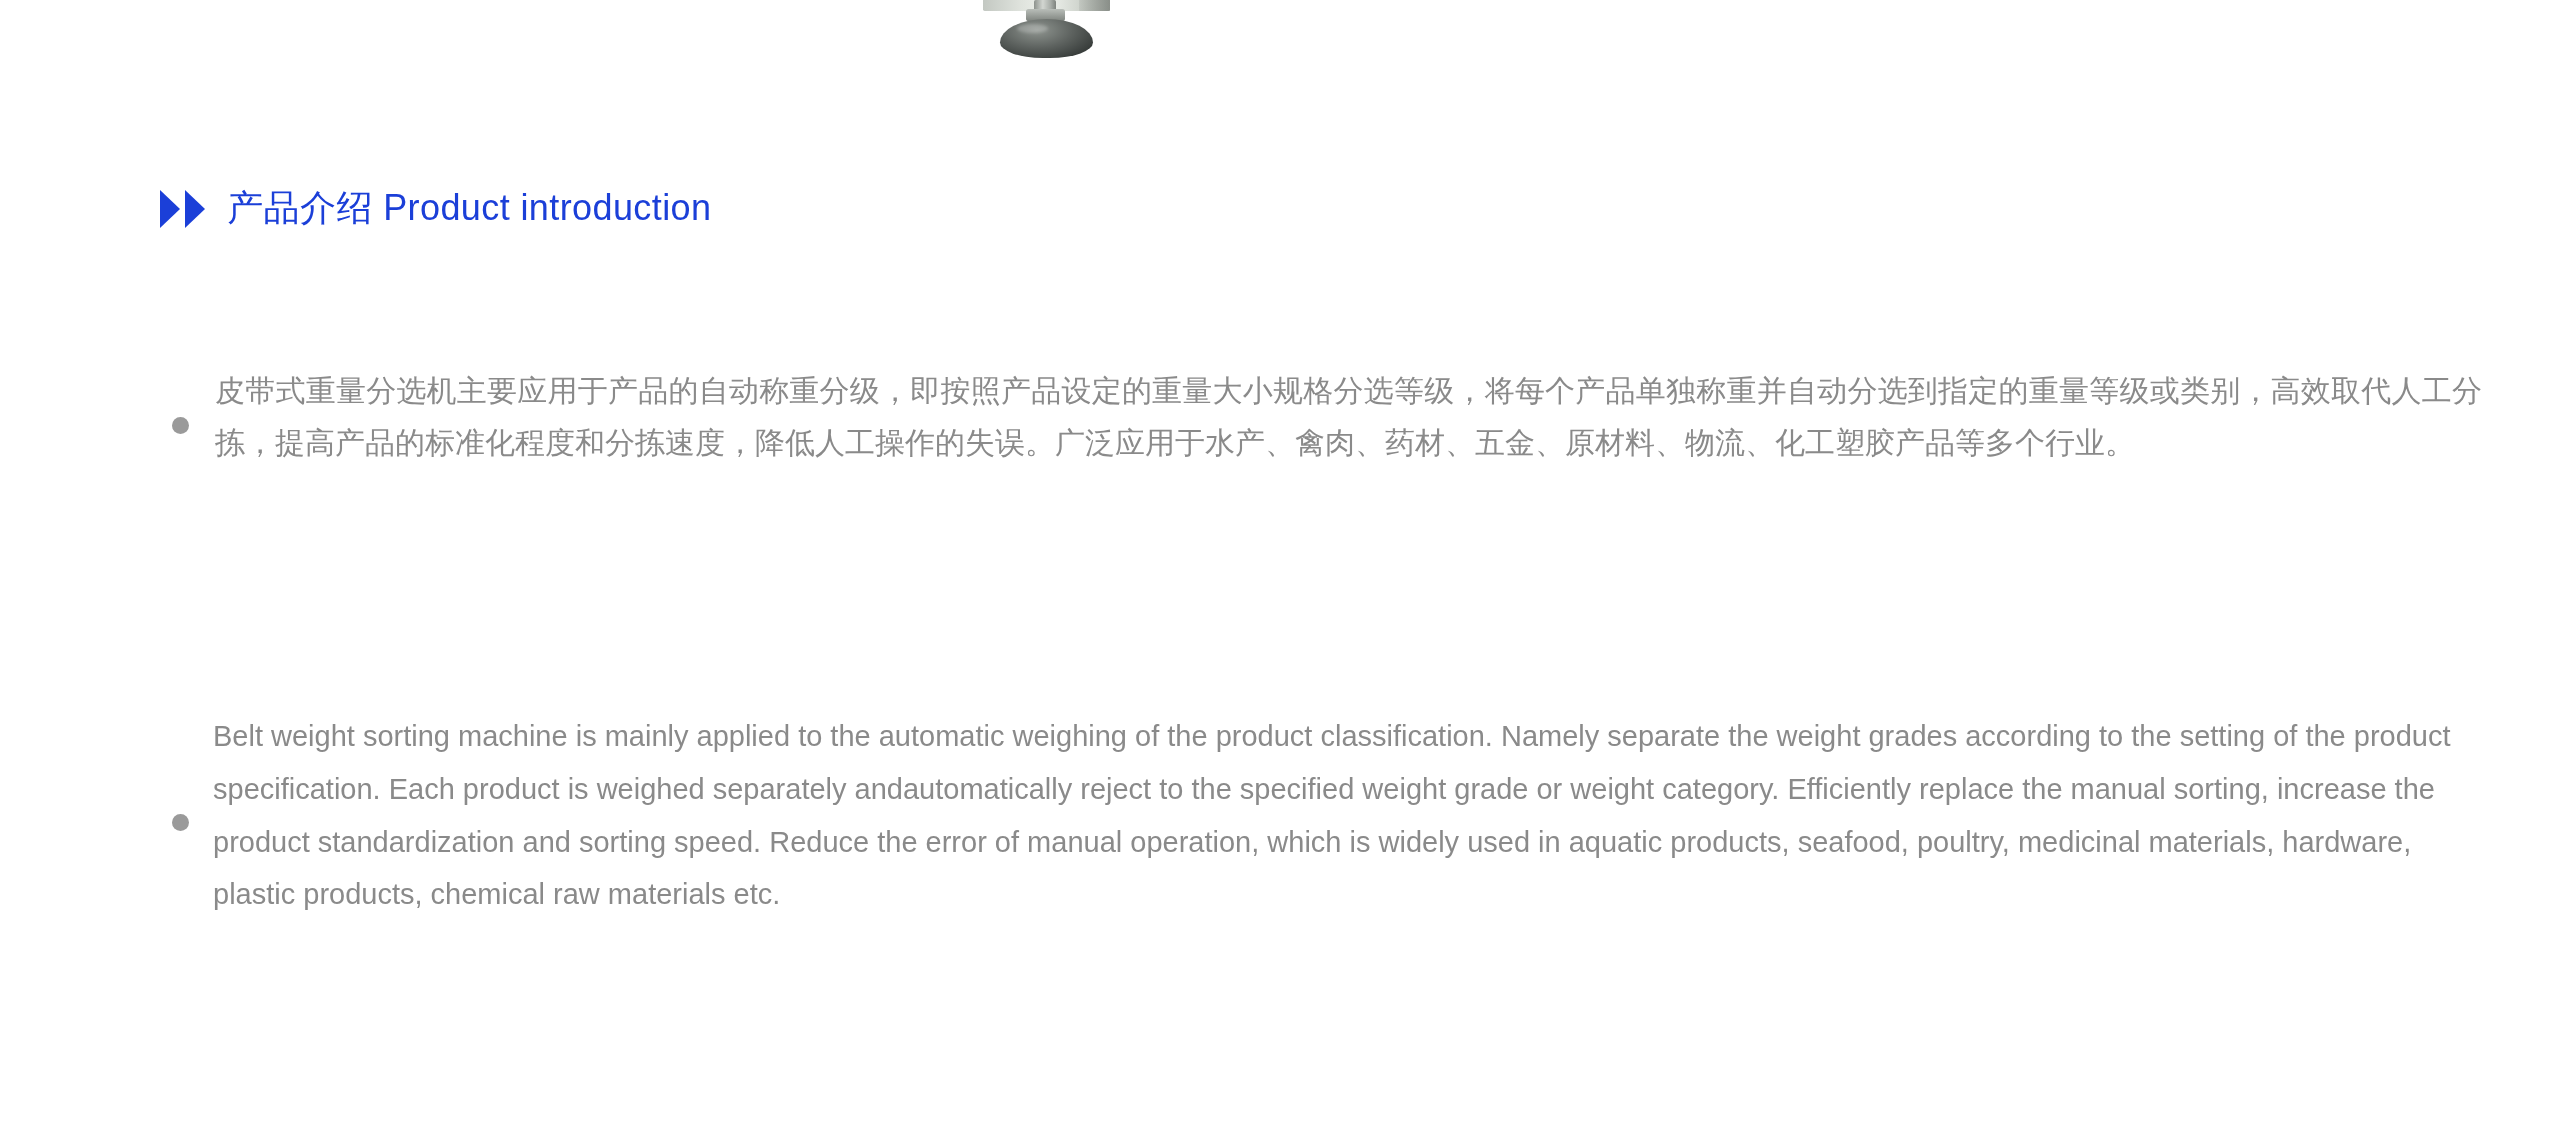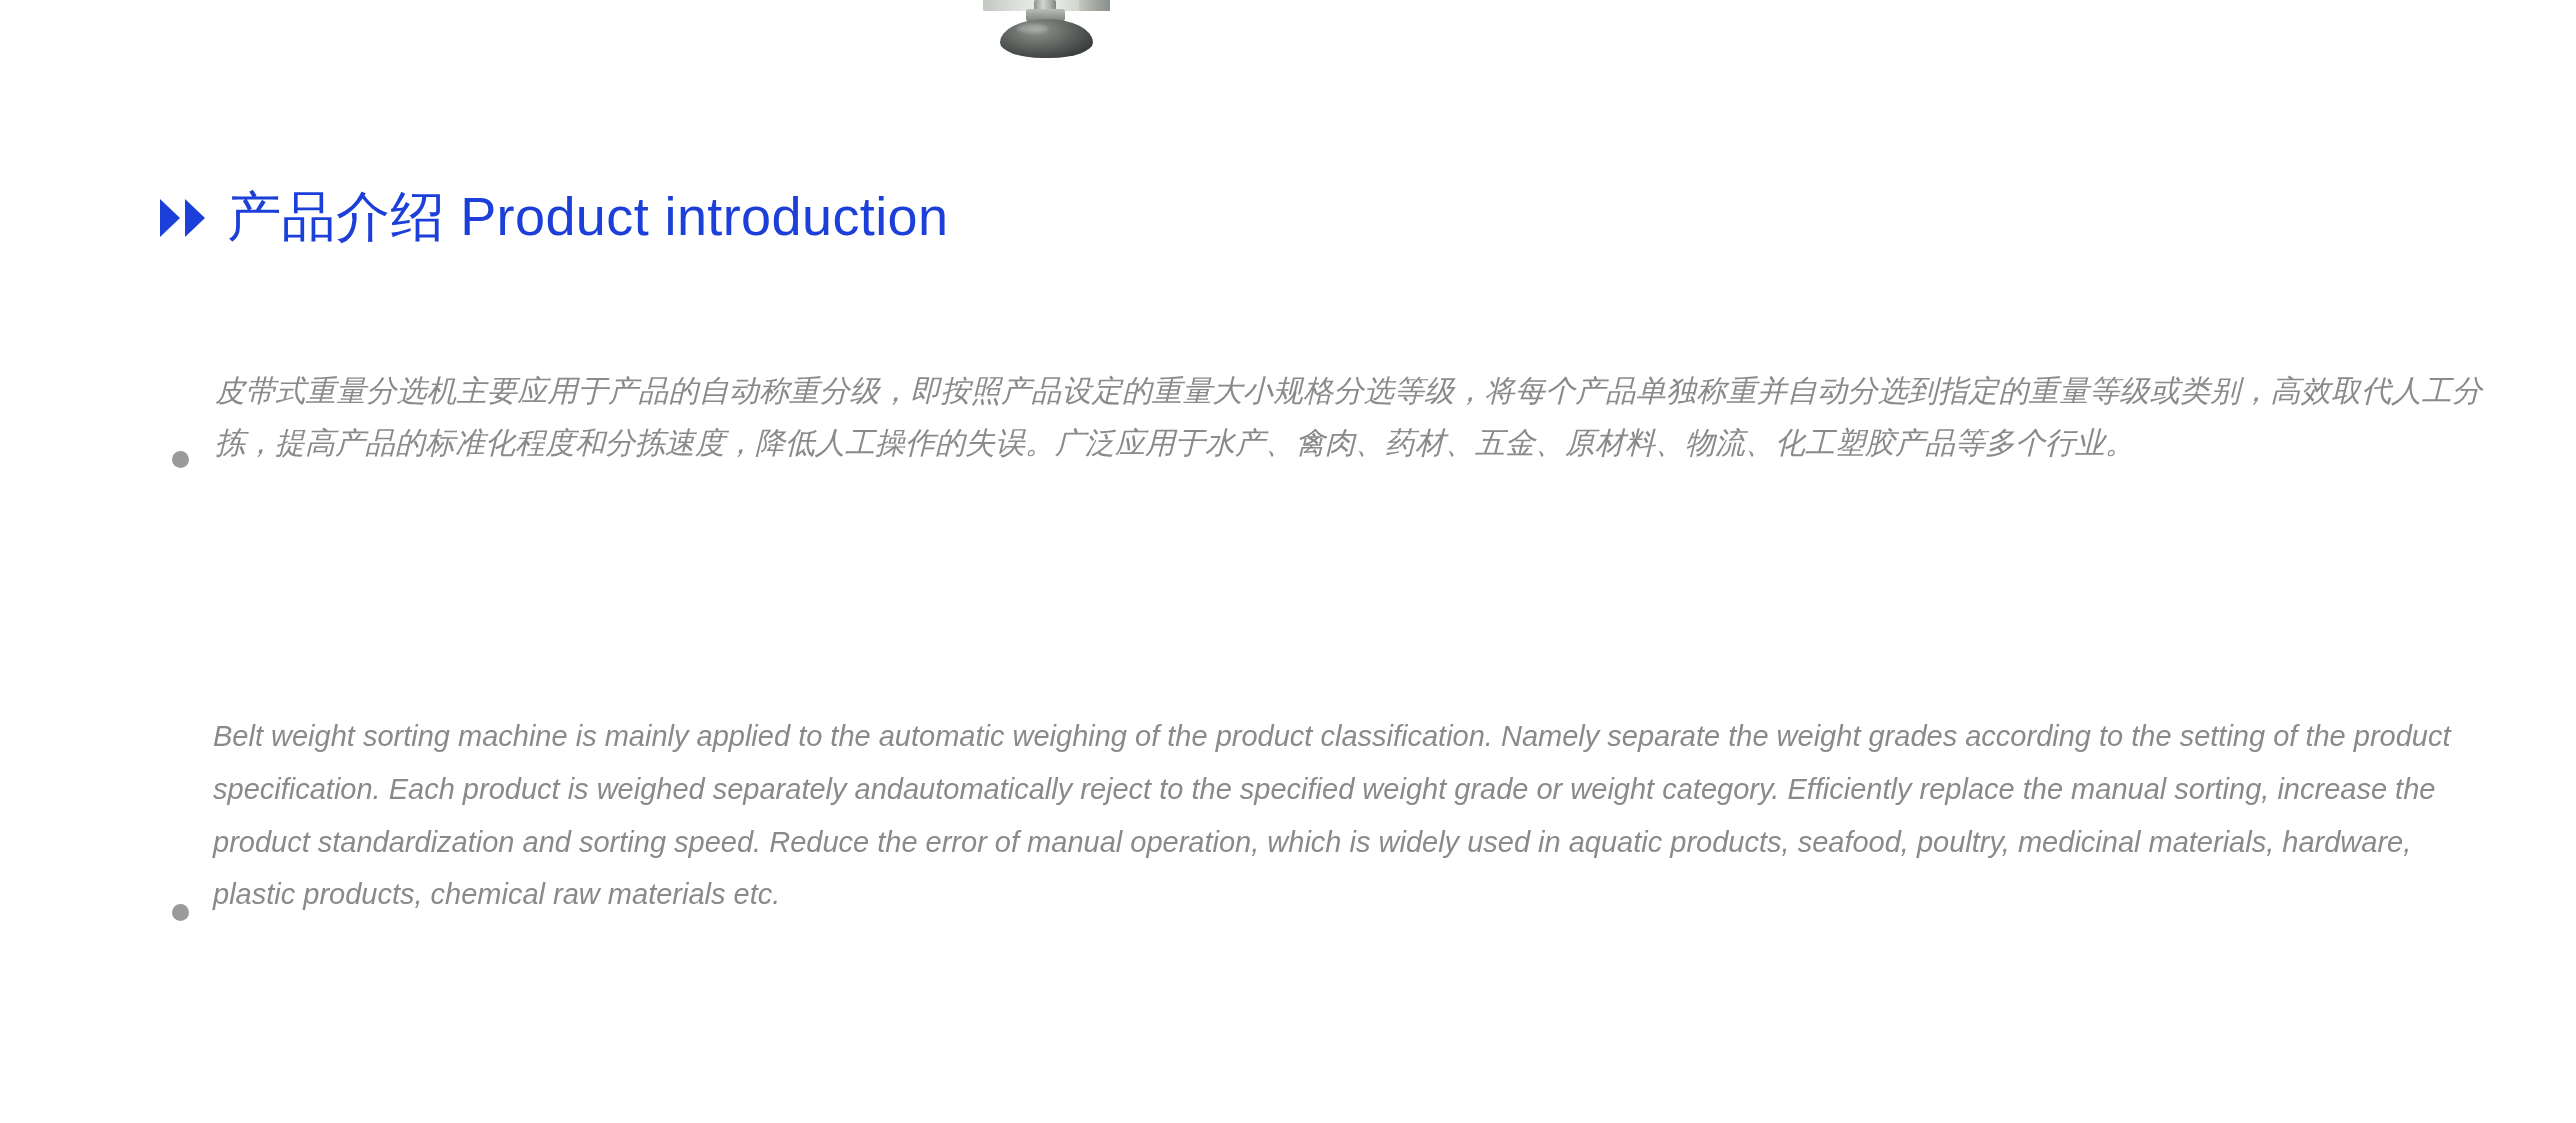--- a/index.html
+++ b/index.html
@@ -102,33 +102,32 @@
     margin-top: 3.4px;
   }
   .arrow {
     width: 0;
     height: 0;
     border-top: 19px solid transparent;
     border-bottom: 19px solid transparent;
     border-left: 20.6px solid #1b3fd8;
   }
   .heading-text {
-    font-size: 54px;
+    font-size: 36px;
     color: #1b3fd8;
     letter-spacing: 0.4px;
     white-space: nowrap;
     line-height: 1.1;
   }
 
   
   .paragraph {
     position: absolute;
     display: flex;
-    align-items: flex-end;
-    font-style: italic;
+    align-items: center;
   }
   .bullet {
     width: 17px;
     height: 17px;
     border-radius: 50%;
     background: #9a9a9a;
     flex: 0 0 auto;
   }
   .p-cn {
     left: 172px;

